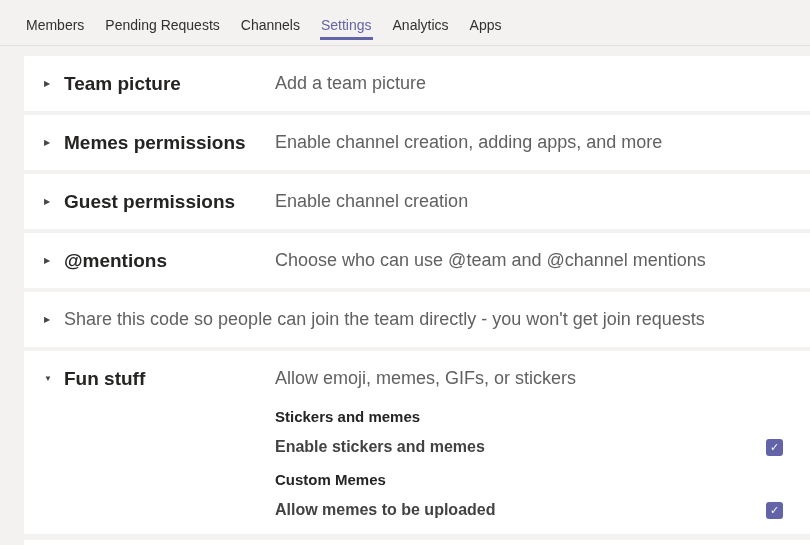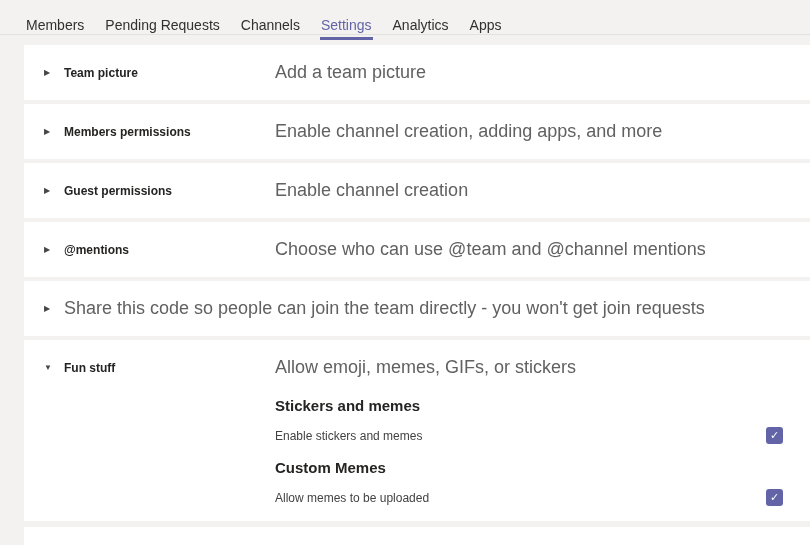--- a/index.html
+++ b/index.html
@@ -13,56 +13,56 @@
   html,body{margin:0;padding:0;}
   body{
     width:810px;height:545px;overflow:hidden;
     background:var(--bg);
     font-family:"Liberation Sans",sans-serif;
     -webkit-font-smoothing:antialiased;
   }
   
   .tabbar{
     display:flex;align-items:flex-start;column-gap:19px;
-    height:35px;padding-left:25px;
+    height:46px;padding-left:25px;
     border-bottom:1px solid #e3e1df;
   }
   .tab{
     padding:17px 1px 4px;border-bottom:3px solid transparent;
     font-size:14px;color:#30302e;cursor:pointer;white-space:nowrap;
   }
   .tab.active{color:var(--accent);border-bottom-color:var(--accent);}
   
   .list{margin:10px 0 0 24px;}
   .card{background:var(--card);margin-bottom:4px;}
   .row-header{display:flex;align-items:center;height:55px;cursor:pointer;}
   .toggle{
     width:40px;padding-left:20px;flex:none;
     font-size:8px;color:#484644;line-height:1;
   }
   .row-title{
     width:211px;flex:none;
-    font-weight:700;font-size:12px;color:var(--title);
+    font-weight:700;font-size:19px;color:var(--title);
   }
   .row-desc{
     flex:1;font-size:18px;color:var(--desc);
     white-space:nowrap;overflow:hidden;
   }
   
   .subsections{padding:1px 27px 15px 251px;}
   .sub-heading{
     font-weight:700;font-size:15px;color:var(--title);
     line-height:20px;margin-bottom:11px;
   }
   .sub-option{
     display:flex;justify-content:space-between;align-items:center;
     margin-bottom:14px;
   }
   .subsection:last-child .sub-option{margin-bottom:0;}
-  .sub-label{font-size:12px;color:#424242;}
+  .sub-label{font-size:16px;color:#424242;font-weight:bold;}
   .checkbox{
     width:17px;height:17px;flex:none;border-radius:3px;
     background:var(--accent);color:#ffffff;
     display:flex;align-items:center;justify-content:center;
     font-size:11px;line-height:1;cursor:pointer;
   }
   
   .partial{height:20px;margin:6px 0 0 24px;background:var(--card);}
 </style>
 </head>
@@ -100,21 +100,21 @@
       <span class="toggle tri">▶</span>
       <span class="row-title">Team picture</span>
       <span class="row-desc">Add a team picture</span>
     </div>
 
   </section>
 
   <section class="card">
     <div class="row-header">
       <span class="toggle tri">▶</span>
-      <span class="row-title">Members permissions</span>
+      <span class="row-title">Memes permissions</span>
       <span class="row-desc">Enable channel creation, adding apps, and more</span>
     </div>
 
   </section>
 
   <section class="card">
     <div class="row-header">
       <span class="toggle tri">▶</span>
       <span class="row-title">Guest permissions</span>
       <span class="row-desc">Enable channel creation</span>

